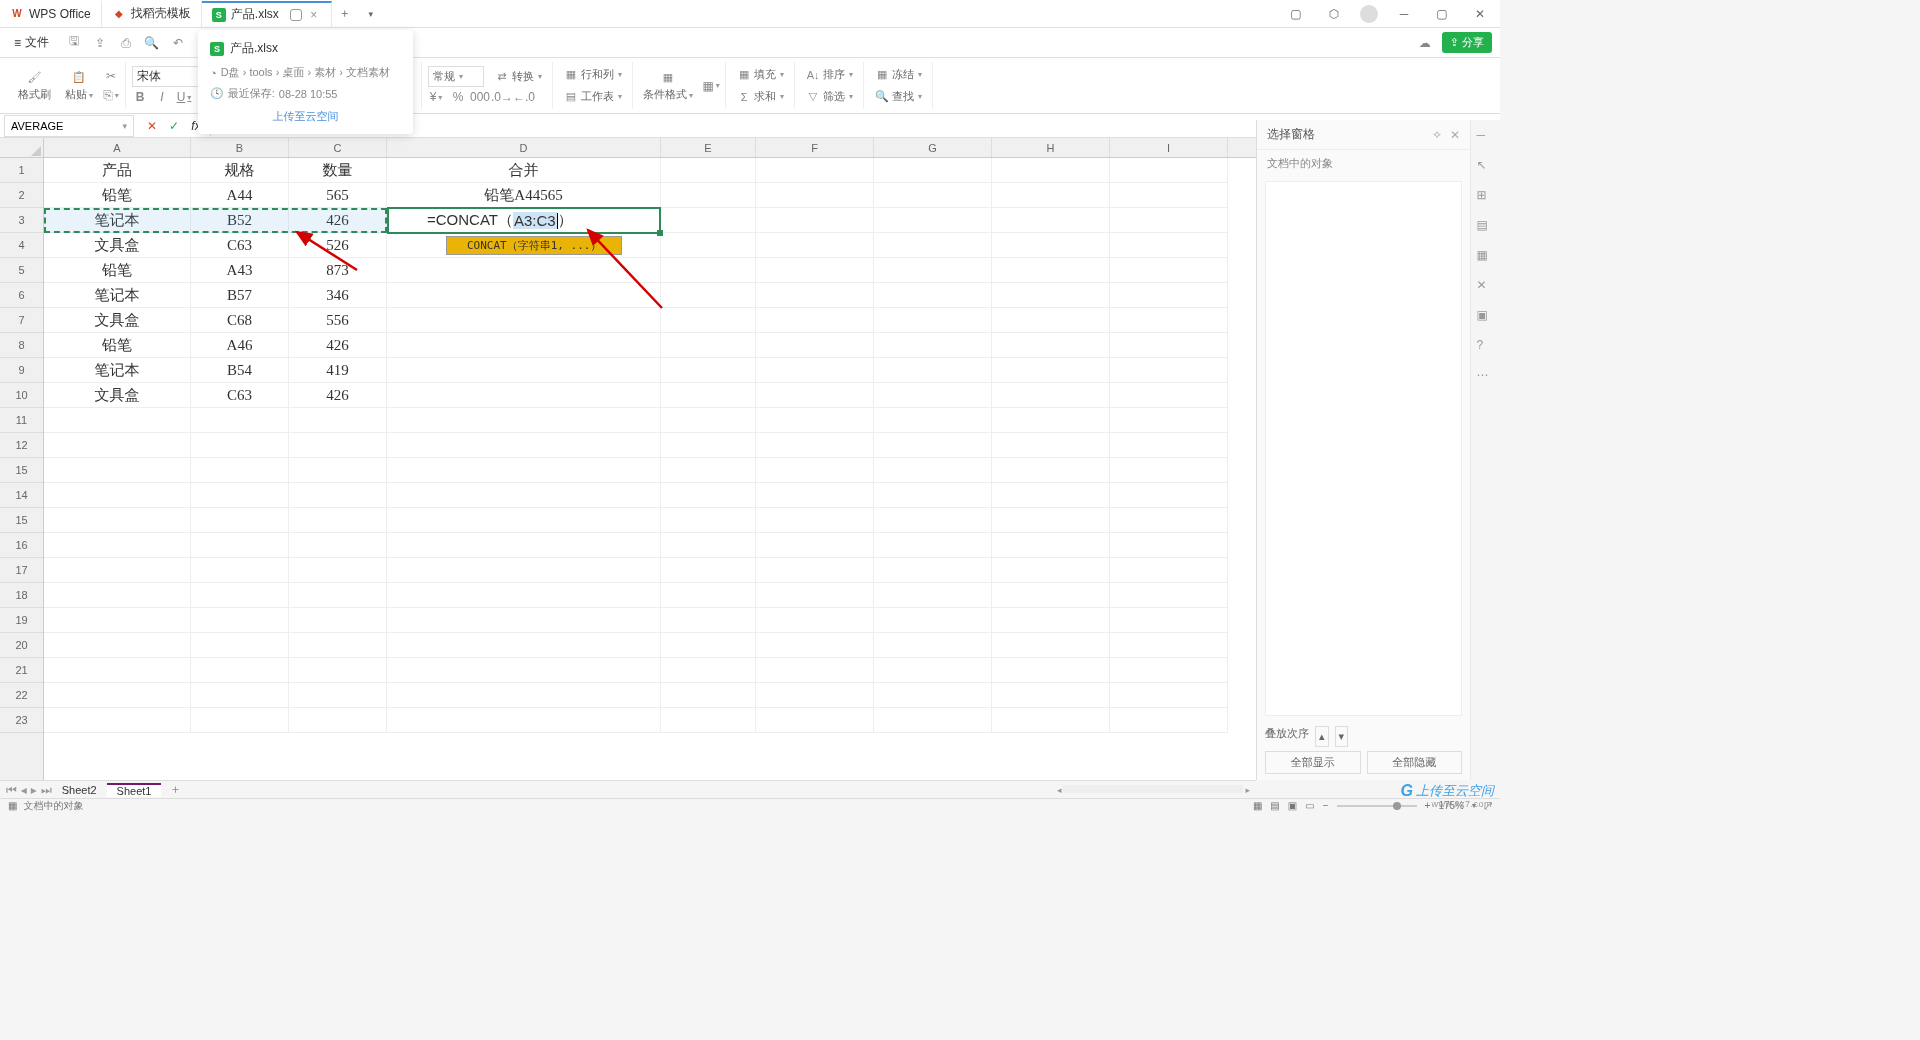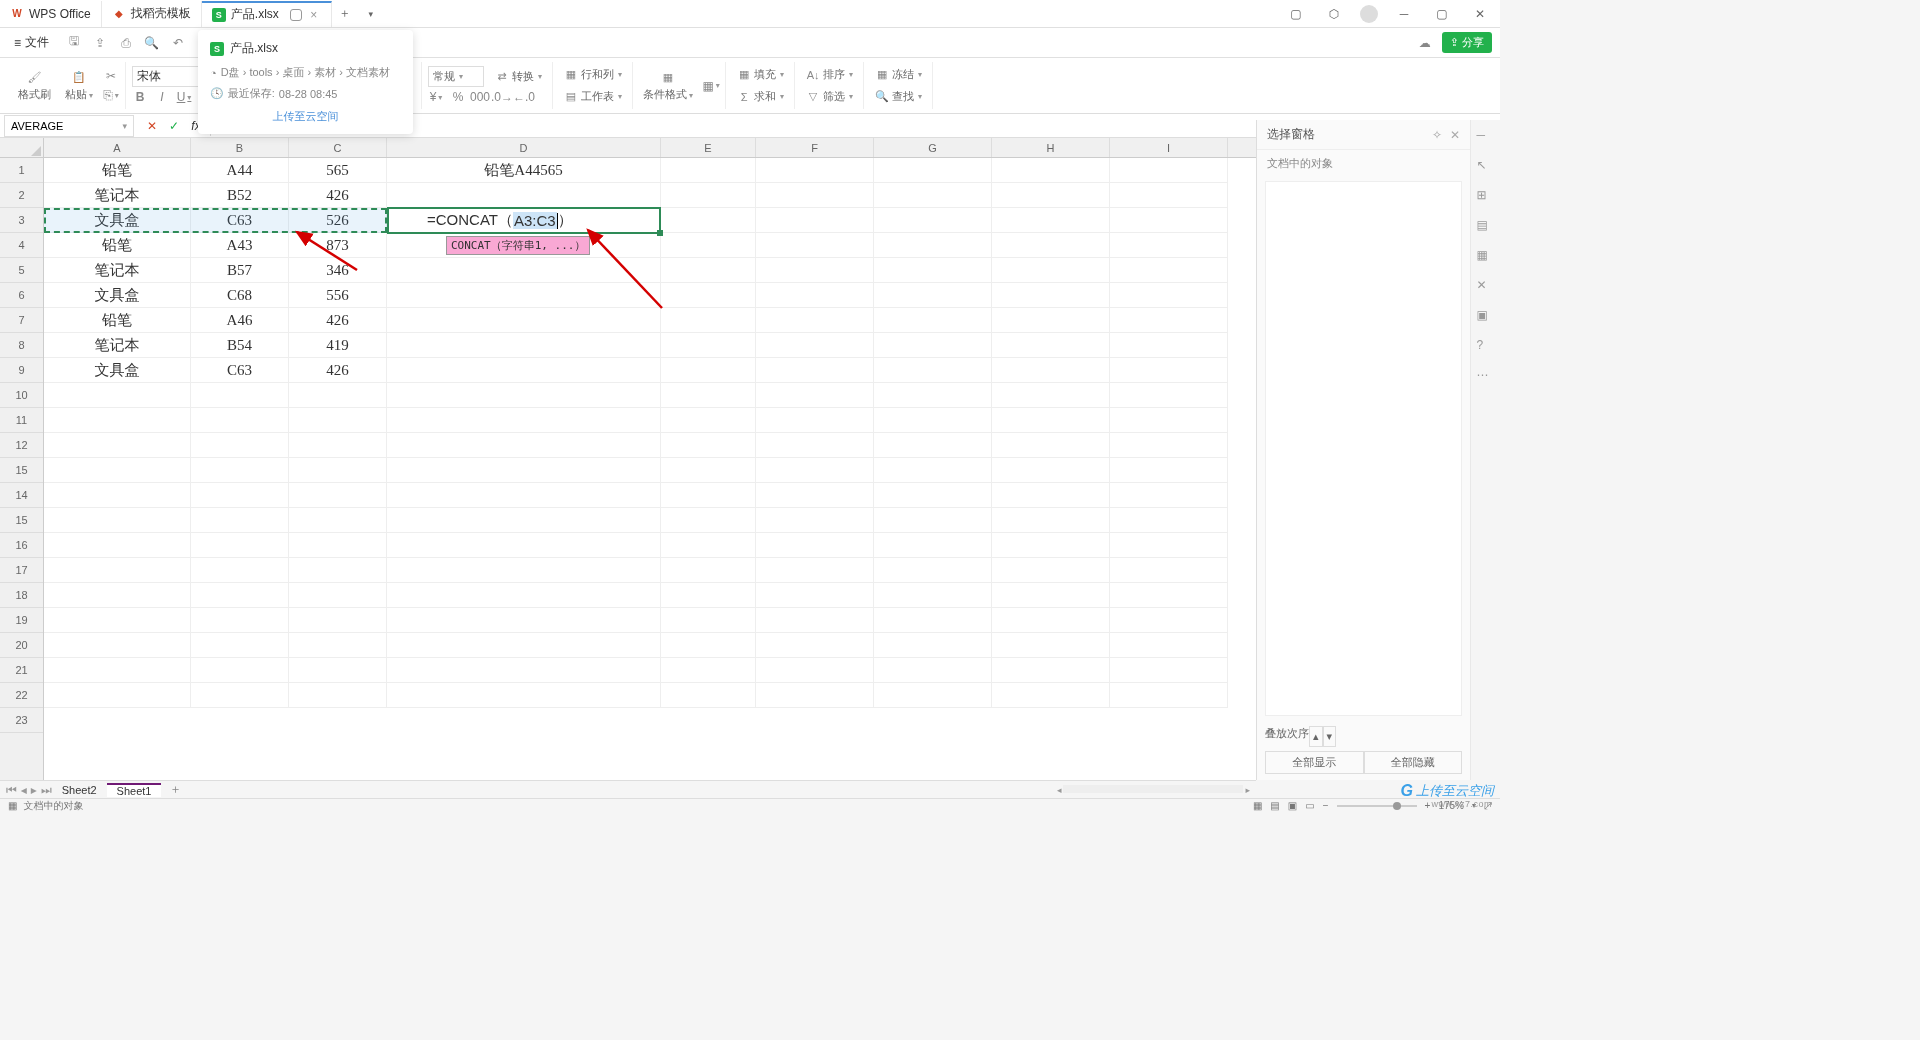--- a/index.html
+++ b/index.html
@@ -63,33 +63,33 @@
 
 .sel-range { position: absolute; border: 2px dashed #2e8b57; background: rgba(70,160,220,0.12); pointer-events: none; }
 
 .active-cell { position: absolute; border: 2px solid #2e8b57; background: #fff; pointer-events: none; }
 .active-cell .handle { position: absolute; right: -4px; bottom: -4px; width: 6px; height: 6px; background: #2e8b57; }
 .active-cell .content { font-family: SimSun, serif; font-size: 15px; display: flex; align-items: center; height: 100%; padding-left: 38px; }
 .active-cell .ref-hl { background: #cde4f7; padding: 0 1px; }
 .active-cell .caret { display:inline-block; width:1px; height:16px; background:#000; vertical-align:middle; }
 
 
-.fn-tip { position: absolute; border: 1px solid #999; background: #f9a8d4; font-size: 11px; padding: 1px 4px; font-family: SimSun, monospace; }
+.fn-tip { position: absolute; border: 1px solid #999; background: #eab308; font-size: 11px; padding: 1px 20px; font-family: SimSun, monospace; }
 
 
 .arrow { position: absolute; pointer-events: none; }
 
 
 .right-panel { position: absolute; top: 120px; right: 0; width: 244px; bottom: 32px; background: #fafafa; border-left: 1px solid #ddd; display: flex; }
 .rp-main { flex: 1; display: flex; flex-direction: column; }
 .rp-header { height: 30px; display: flex; align-items: center; padding: 0 10px; font-size: 12px; color: #555; border-bottom: 1px solid #eee; justify-content: space-between; }
 .rp-sub { padding: 6px 10px; font-size: 11px; color: #888; }
 .rp-body { flex: 1; margin: 4px 8px; background: #fff; border: 1px solid #eee; }
 .rp-footer { padding: 6px 8px; display: flex; flex-direction: column; gap: 4px; }
-.rp-foot-row { display: flex; }
+.rp-foot-row { display: flex; gap: 6px; }
 .rp-foot-btn { flex: 1; font-size: 11px; padding: 3px; border: 1px solid #ddd; text-align: center; cursor: pointer; color: #666; }
 .rp-sidebar { width: 30px; background: #f5f5f5; border-left: 1px solid #e8e8e8; display: flex; flex-direction: column; align-items: center; gap: 12px; padding-top: 8px; }
 .rp-side-ic { width: 18px; height: 18px; color: #999; }
 
 
 .sheet-tabs { position: absolute; bottom: 14px; left: 0; right: 244px; height: 18px; background: #f5f5f5; display: flex; align-items: center; padding: 0 6px; border-top: 1px solid #ddd; }
 .st-nav { display: flex; gap: 4px; color: #999; }
 .st-tab { padding: 0 10px; font-size: 11px; cursor: pointer; }
 .st-tab.active { background: #fff; border-top: 2px solid #701a75; }
 
@@ -297,21 +297,21 @@
     <span class="tab-icon" style="background:#22b14c;color:#fff;border-radius:2px;font-size:9px;font-weight:bold;padding:1px 3px">S</span>
     <span>产品.xlsx</span>
   </div>
   <div class="fp-row">
     <span>◔</span>
     <span>D盘 › tools › 桌面 › 素材 › 文档素材</span>
   </div>
   <div class="fp-row">
     <span>🕓</span>
     <span>最近保存:</span>
-    <span>08-28 08:45</span>
+    <span>08-28 10:55</span>
   </div>
   <div class="fp-link">上传至云空间</div>
 </div>
 
 <div class="sheet-area">
   <div class="corner">
       <svg viewBox="0 0 10 10">
         <path d="M10 0 L10 10 L0 10 Z" fill="#ccc"></path>
       </svg>
     </div>
@@ -346,20 +346,31 @@
       <div class="row-h">17</div>
       <div class="row-h">18</div>
       <div class="row-h">19</div>
       <div class="row-h">20</div>
       <div class="row-h">21</div>
       <div class="row-h">22</div>
       <div class="row-h">23</div>
     </div>
   <div class="grid" id="grid">
 
+    <div class="g-row">
+        <div class="g-cell" style="width: 147px;">产品</div>
+        <div class="g-cell" style="width: 98px;">规格</div>
+        <div class="g-cell" style="width: 98px;">数量</div>
+        <div class="g-cell" style="width: 274px;">合并</div>
+        <div class="g-cell" style="width: 95px;"></div>
+        <div class="g-cell" style="width: 118px;"></div>
+        <div class="g-cell" style="width: 118px;"></div>
+        <div class="g-cell" style="width: 118px;"></div>
+        <div class="g-cell" style="width: 118px;"></div>
+      </div>
       <div class="g-row">
         <div class="g-cell" style="width: 147px;">铅笔</div>
         <div class="g-cell" style="width: 98px;">A44</div>
         <div class="g-cell" style="width: 98px;">565</div>
         <div class="g-cell" style="width: 274px;">铅笔A44565</div>
         <div class="g-cell" style="width: 95px;"></div>
         <div class="g-cell" style="width: 118px;"></div>
         <div class="g-cell" style="width: 118px;"></div>
         <div class="g-cell" style="width: 118px;"></div>
         <div class="g-cell" style="width: 118px;"></div>

